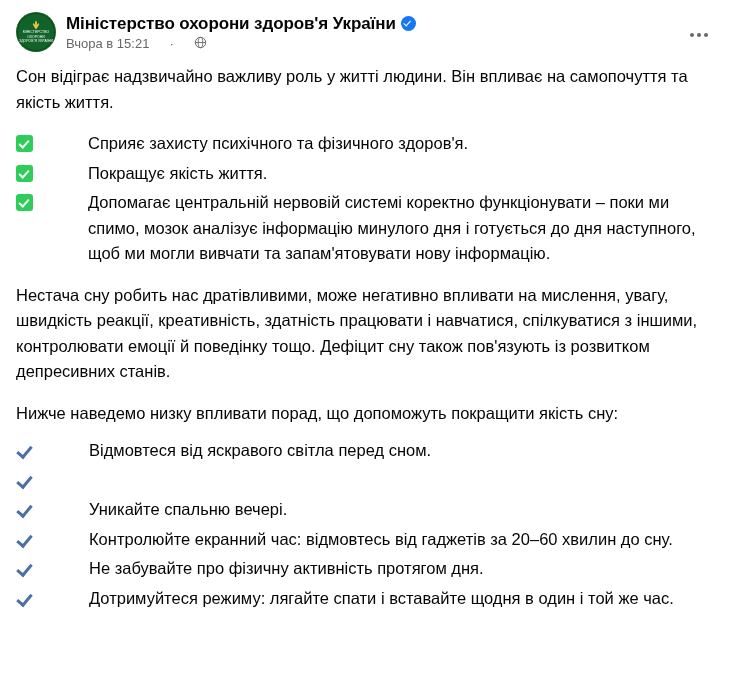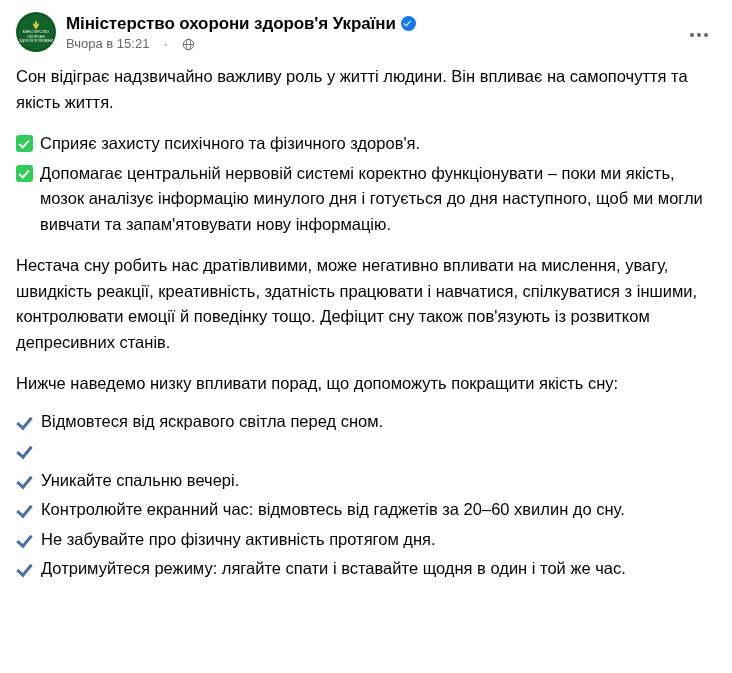--- a/index.html
+++ b/index.html
@@ -99,22 +99,21 @@
     left: 4.6px;
     top: 3.4px;
     width: 3.2px;
     height: 6.4px;
     border: solid #ffffff;
     border-width: 0 1.8px 1.8px 0;
     transform: rotate(42deg);
   }
   .meta-row {
     display: flex;
-    align-items: center;
-    gap: 14px;
+    gap: 20px;
     margin-top: 1px;
   }
   .meta-time {
     font-size: 13px;
     color: #65676b;
     line-height: 17px;
   }
   .meta-dot {
     font-size: 13px;
     color: #65676b;
@@ -163,20 +162,21 @@
     padding: 0;
     list-style: none;
   }
   .list.last {
     margin-bottom: 0;
   }
   .list-item {
     display: flex;
     align-items: flex-start;
     margin-bottom: 1px;
+    gap: 48px;
   }
   .bullet-icon {
     flex: 0 0 auto;
     margin-right: 7px;
     line-height: 25.5px;
     font-size: 15px;
   }
   .check-green {
     display: inline-block;
     width: 17px;
@@ -262,21 +262,25 @@
     <p class="para">Сон відіграє надзвичайно важливу роль у житті людини. Він впливає на самопочуття та якість життя.</p>
 
 
     <ul class="list">
       <li class="list-item">
         <span class="bullet-icon"><span class="check-green"></span></span>
         <span class="item-text">Сприяє захисту психічного та фізичного здоров'я.</span>
       </li>
       <li class="list-item">
         <span class="bullet-icon"><span class="check-green"></span></span>
-        <span class="item-text">Допомагає центральній нервовій системі коректно функціонувати – поки ми якість, мозок аналізує інформацію минулого дня і готується до дня наступного, щоб ми могли вивчати та запам'ятовувати нову інформацію.</span>
+        <span class="item-text">Покращує якість життя.</span>
+      </li>
+      <li class="list-item">
+        <span class="bullet-icon"><span class="check-green"></span></span>
+        <span class="item-text">Допомагає центральній нервовій системі коректно функціонувати – поки ми спимо, мозок аналізує інформацію минулого дня і готується до дня наступного, щоб ми могли вивчати та запам'ятовувати нову інформацію.</span>
       </li>
     </ul>
 
     <p class="para">Нестача сну робить нас дратівливими, може негативно впливати на мислення, увагу, швидкість реакції, креативність, здатність працювати і навчатися, спілкуватися з іншими, контролювати емоції й поведінку тощо. Дефіцит сну також пов'язують із розвитком депресивних станів.</p>
 
     <p class="para tight">Нижче наведемо низку впливати порад, що допоможуть покращити якість сну:</p>
 
     <ul class="list last">
       <li class="list-item">
         <span class="bullet-icon"><span class="check-blue"></span></span>

